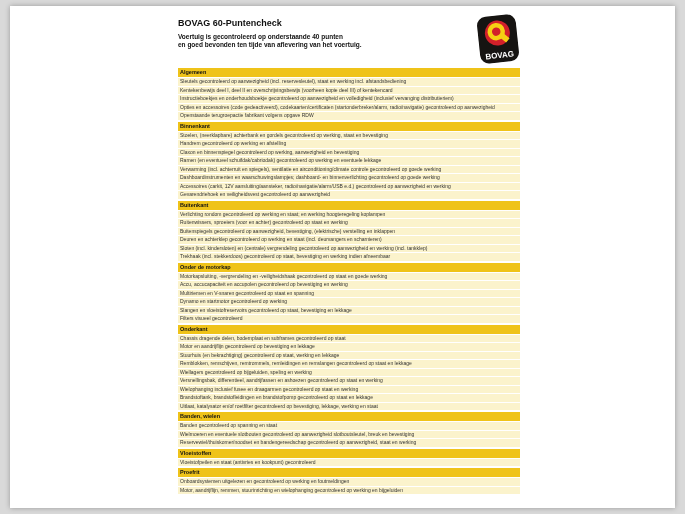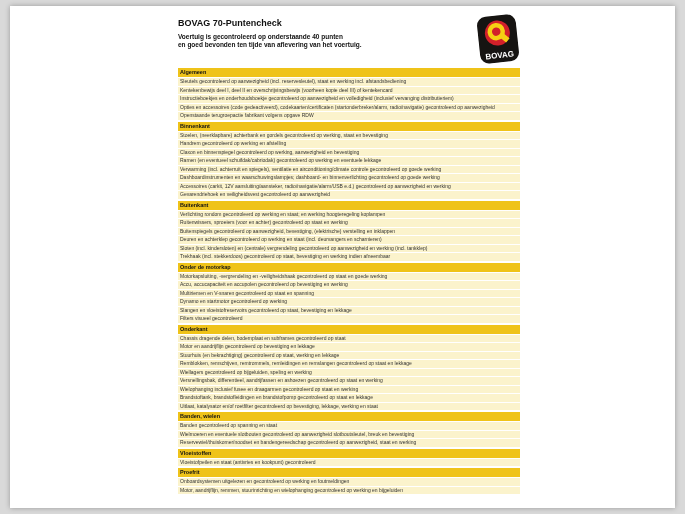--- a/index.html
+++ b/index.html
@@ -53,21 +53,21 @@
     padding: 0 2px; margin-top: 1px;
     overflow: hidden; white-space: nowrap;
   }
 </style>
 </head>
 <body>
 
 <div class="page">
   <div class="content">
 
-    <div class="doc-title">BOVAG 70-Puntencheck</div>
+    <div class="doc-title">BOVAG 60-Puntencheck</div>
 
     <div class="doc-subtitle">
       <div>Voertuig is gecontroleerd op onderstaande 40 punten</div>
       <div>en goed bevonden ten tijde van aflevering van het voertuig.</div>
     </div>
 
     <div class="logo">
       <svg width="40" height="48" viewBox="0 0 40 48">
         <rect x="0.5" y="0.5" width="39" height="47" rx="9" fill="var(--logo-black, #161412)"></rect>
         <circle cx="20" cy="18" r="12.5" fill="var(--logo-red, #d2202a)"></circle>

